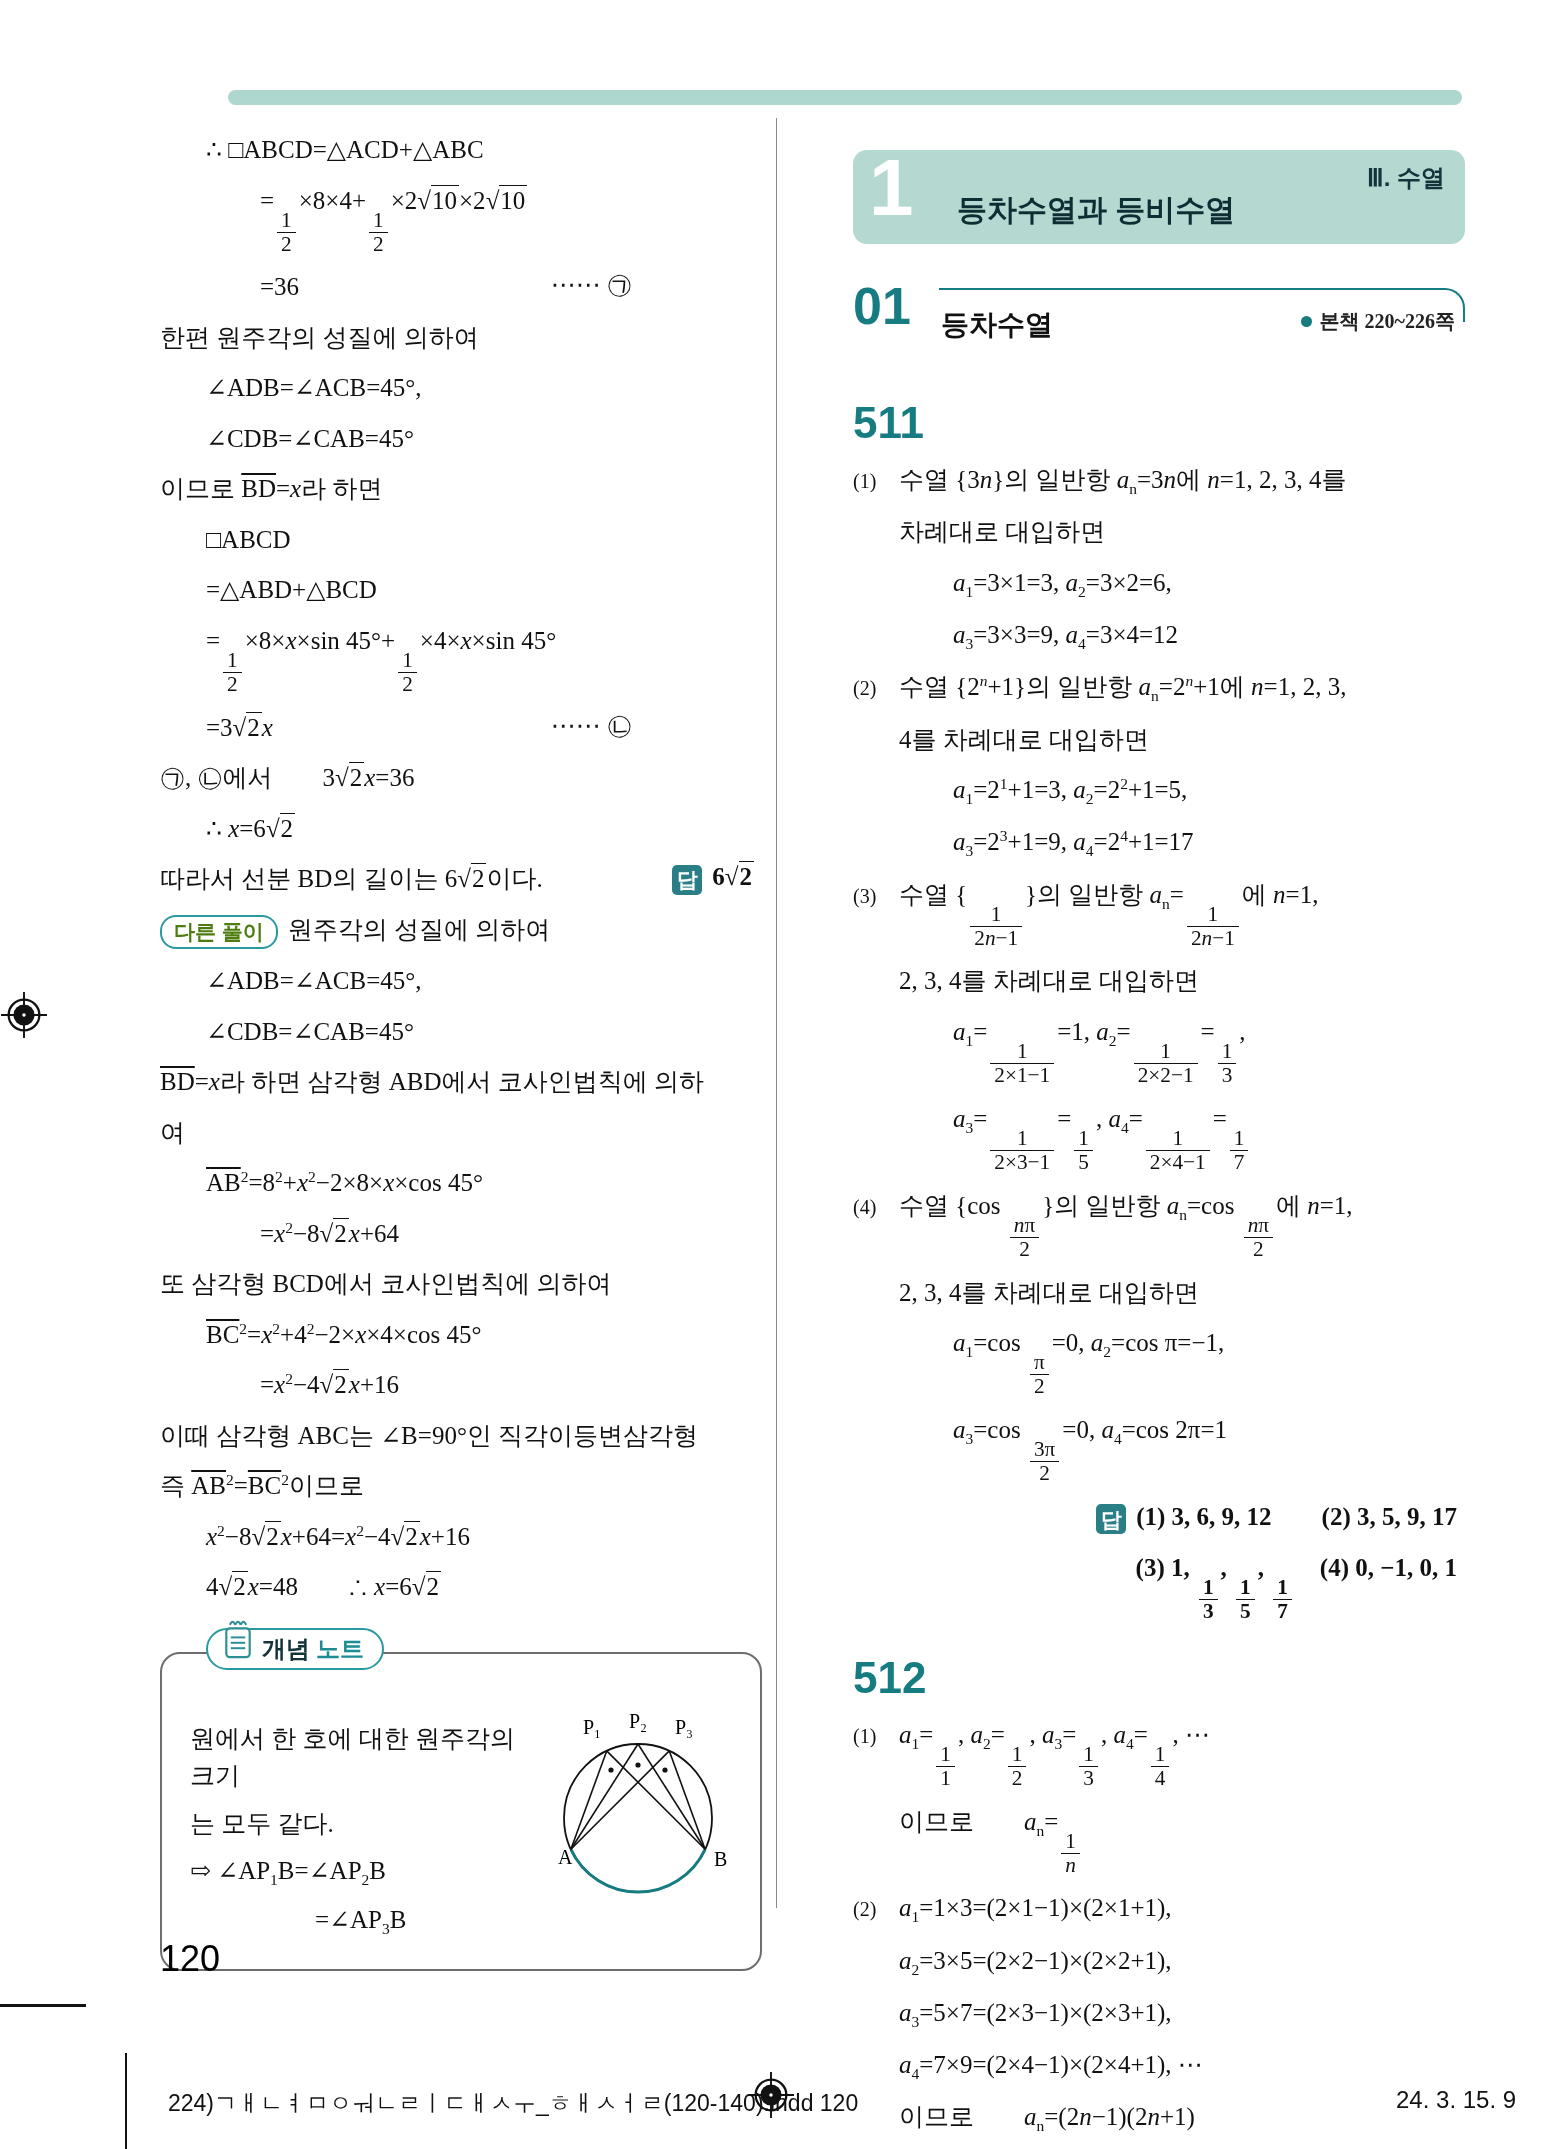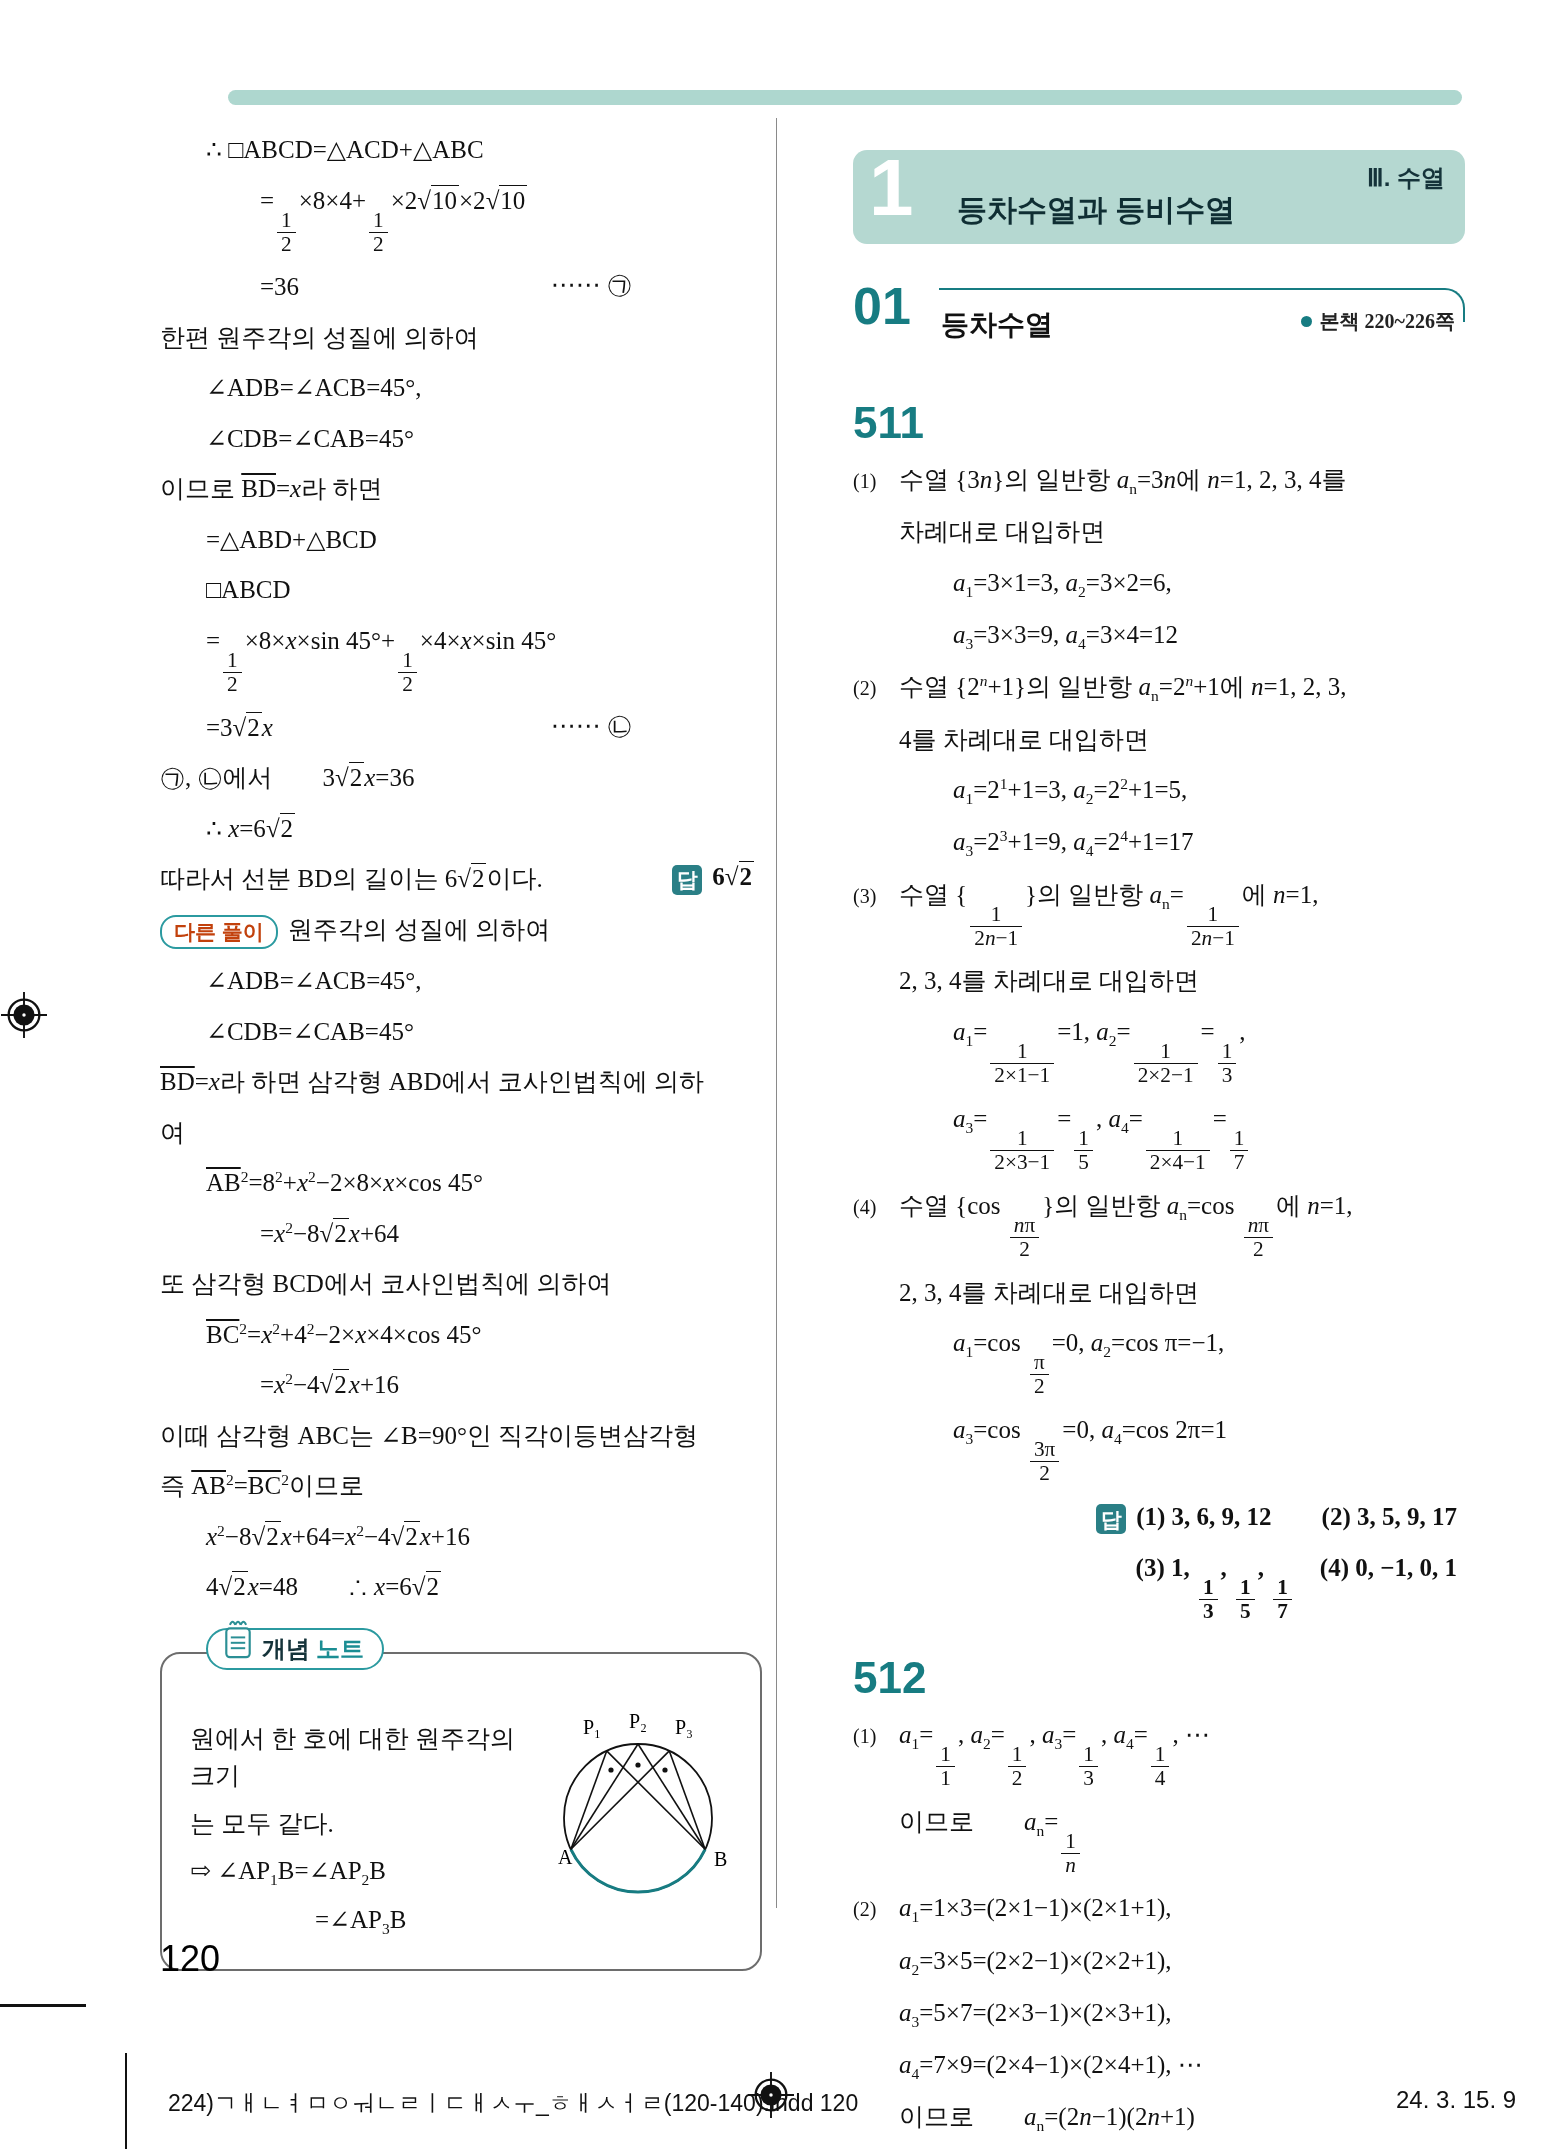--- a/index.html
+++ b/index.html
@@ -29,21 +29,21 @@
       text-align:center;margin:0 3px;line-height:1.08;font-size:0.85em;}
   .fn{padding:0 4px;}
   .fd{border-top:1.6px solid #111;padding:0 4px;}
   .sq{white-space:nowrap;}
   .sr{display:inline-block;border-top:1.7px solid #111;line-height:1.12;padding:1px 2px 0 1px;}
   .ov{text-decoration:overline;}
   .ansb{display:inline-flex;align-items:center;justify-content:center;
     background:#2a7f86;color:#fff;font-weight:bold;border-radius:5px;
     font-family:"Liberation Sans",sans-serif;font-size:21px;
     min-width:30px;height:30px;margin-right:10px;vertical-align:middle;}
-  .tagb{display:inline-block;border:2px solid #2b9aa0;color:#c2410c;border-radius:16px;
+  .tagb{display:inline-block;border:2px solid #2b9aa0;color:#4d7c0f;border-radius:16px;
     padding:0 12px;font-weight:bold;font-family:"Liberation Sans",sans-serif;
     font-size:21px;line-height:30px;margin-right:10px;vertical-align:middle;}
 
   
   .left-col{position:absolute;left:160px;top:118px;width:602px;}
 
   .note-box{position:relative;margin-top:46px;border:2.5px solid #6d6d6d;border-radius:20px;
     padding:56px 16px 18px 28px;}
   .note-title{position:absolute;left:44px;top:-26px;background:#fff;
     border:2.5px solid #2b9aa0;border-radius:24px;padding:3px 18px 3px 12px;
@@ -116,22 +116,22 @@
             <span class="fd">2</span>
           </span>×8×4+<span class="fr">
             <span class="fn">1</span>
             <span class="fd">2</span>
           </span>×2<span class="sq">√<span class="sr">10</span></span>×2<span class="sq">√<span class="sr">10</span></span></span></div>
       <div class="ln ind2"><span class="lt">=36</span><span class="rt" style="right: 130px;"><span>⋯⋯ ㉠</span></span></div>
       <div class="ln"><span class="lt">한편 원주각의 성질에 의하여</span></div>
       <div class="ln ind1"><span class="lt">∠ADB=∠ACB=45°,</span></div>
       <div class="ln ind1"><span class="lt">∠CDB=∠CAB=45°</span></div>
       <div class="ln"><span class="lt">이므로 <span class="ov">BD</span>=<i>x</i>라 하면</span></div>
+      <div class="ln ind1"><span class="lt">□ABCD</span></div>
       <div class="ln ind1"><span class="lt">=△ABD+△BCD</span></div>
-      <div class="ln ind1"><span class="lt">□ABCD</span></div>
       <div class="ln ind1"><span class="lt">=<span class="fr">
             <span class="fn">1</span>
             <span class="fd">2</span>
           </span>×8×<i>x</i>×sin 45°+<span class="fr">
             <span class="fn">1</span>
             <span class="fd">2</span>
           </span>×4×<i>x</i>×sin 45°</span></div>
       <div class="ln ind1"><span class="lt">=3<span class="sq">√<span class="sr">2</span></span><i>x</i></span><span class="rt" style="right: 130px;"><span>⋯⋯ ㉡</span></span></div>
       <div class="ln"><span class="lt">㉠, ㉡에서　　3<span class="sq">√<span class="sr">2</span></span><i>x</i>=36</span></div>
       <div class="ln ind1"><span class="lt">∴ <i>x</i>=6<span class="sq">√<span class="sr">2</span></span></span></div>

